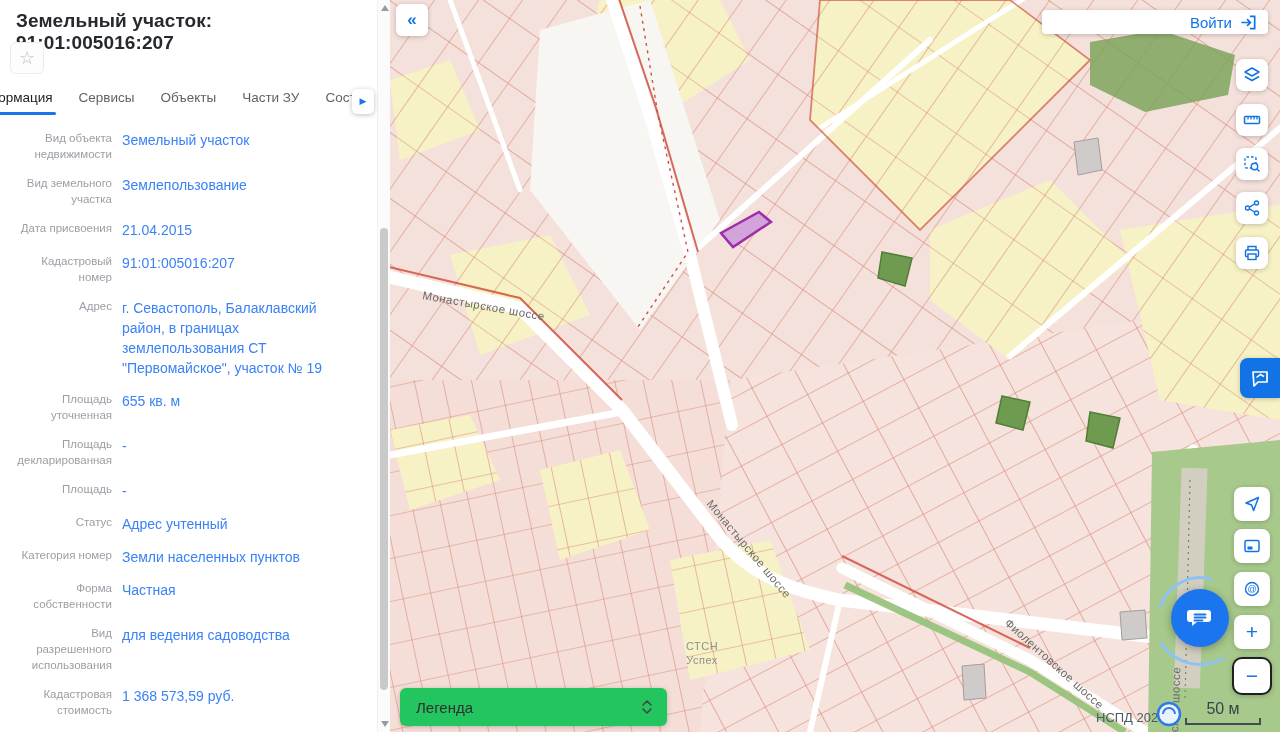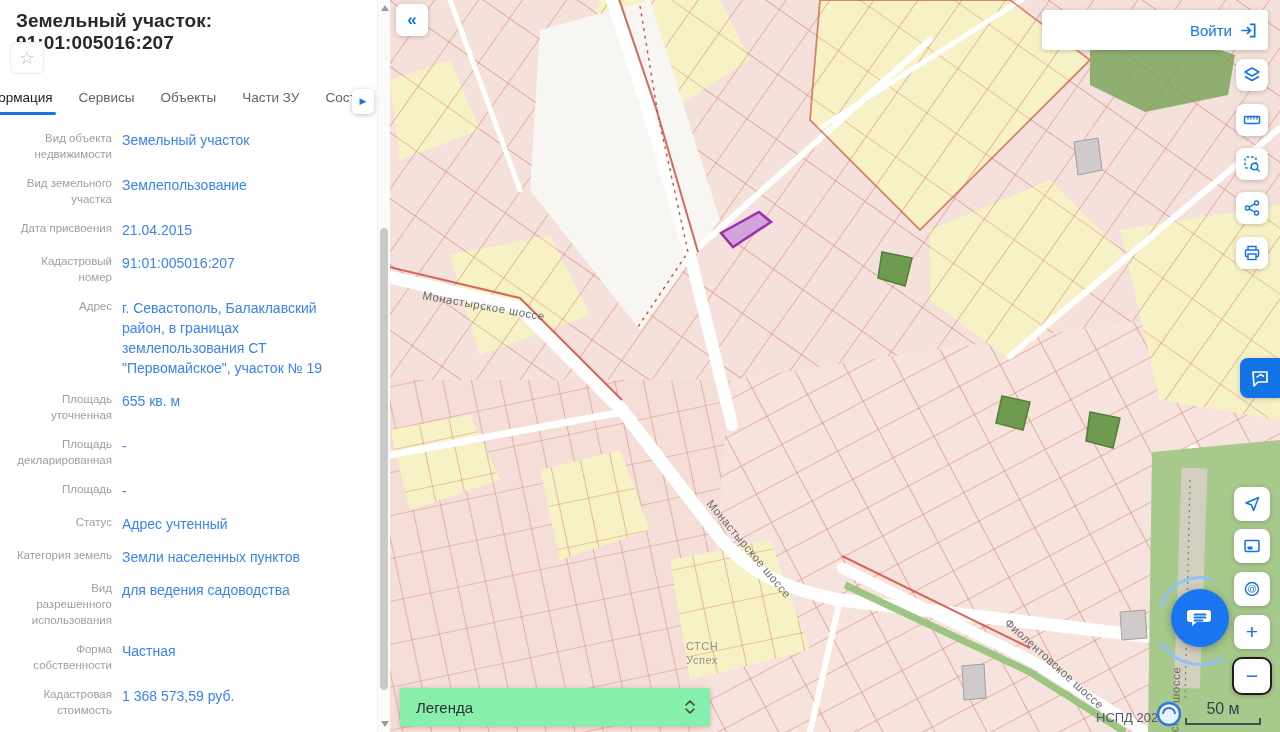--- a/index.html
+++ b/index.html
@@ -30,41 +30,41 @@
   .pscroll .up { top:5px; border-bottom:6px solid #9b9b9b; }
   .pscroll .dn { bottom:5px; border-top:6px solid #9b9b9b; }
 
   
   #map { position:absolute; left:390px; top:0; width:890px; height:732px; cursor:grab; }
 
   
   .ctl { position:absolute; background:#fff; border-radius:8px; box-shadow:0 1px 5px rgba(0,0,0,.22);
     display:flex; align-items:center; justify-content:center; cursor:pointer; z-index:40; }
   .collapse-btn { left:396px; top:4px; width:32px; height:32px; border-radius:6px; color:#1273e6; font-size:17px; font-weight:700; }
-  .login-bar { left:1042px; top:10px; width:226px; height:40px; border-radius:4px; justify-content:flex-end; padding-right:10px; gap:7px; }
+  .login-bar { left:1042px; top:10px; width:226px; height:24px; border-radius:4px; justify-content:flex-end; padding-right:10px; gap:7px; }
   .login-bar span { color:#1273e6; font-size:15px; }
   .t1 { left:1236px; top:59px;  width:32px; height:32px; }
   .t2 { left:1236px; top:104px; width:32px; height:32px; }
   .t3 { left:1236px; top:148px; width:32px; height:32px; }
   .t4 { left:1236px; top:192px; width:32px; height:32px; }
   .t5 { left:1236px; top:237px; width:32px; height:32px; }
   .feedback-tab { left:1240px; top:358px; width:40px; height:40px; background:#1273e6; border-radius:8px 0 0 8px; }
   .n1 { left:1234px; top:487px; width:36px; height:34px; }
   .n2 { left:1234px; top:529px; width:36px; height:34px; }
   .n3 { left:1234px; top:572px; width:36px; height:34px; }
   .n4 { left:1234px; top:615px; width:36px; height:34px; color:#1273e6; font-size:21px; }
   .n5 { left:1232px; top:657px; width:40px; height:38px; border:2px solid #1f1f1f; border-radius:10px; color:#1273e6; font-size:21px; }
 
   .fab { position:absolute; left:1171px; top:589px; width:58px; height:58px; border-radius:50%; background:#1b75ee;
     box-shadow:0 2px 8px rgba(0,0,0,.3); display:flex; align-items:center; justify-content:center; z-index:41; cursor:pointer; }
   .fab-arc { position:absolute; border:3px solid transparent; border-radius:50%; z-index:40; pointer-events:none; }
   .arc1 { left:1157px; top:576px; width:86px; height:86px; border-top-color:#8ec2f7; transform:rotate(-28deg); }
   .arc2 { left:1153px; top:572px; width:94px; height:94px; border-bottom-color:#8ec2f7; transform:rotate(14deg); }
 
-  .legend-bar { position:absolute; left:400px; top:688px; width:310px; height:38px; background:#86efac; border-radius:0;
+  .legend-bar { position:absolute; left:400px; top:688px; width:267px; height:38px; background:#22c55e; border-radius:6px;
     box-shadow:0 1px 5px rgba(0,0,0,.2); display:flex; align-items:center; z-index:40; cursor:pointer; }
   .legend-bar span { margin-left:16px; font-size:15px; color:#2e3033; flex:1; }
   .legend-bar svg { margin-right:13px; }
 
   .scalebar { position:absolute; left:1185px; top:700px; width:76px; z-index:39; text-align:center; }
   .scalebar .txt { font-size:16px; color:#39434d; }
   .scalebar .rule { height:7px; border-bottom:2px solid #434d57; border-left:2px solid #434d57; border-right:2px solid #434d57; }
 
   svg text { user-select:none; }
 </style>
@@ -220,30 +220,30 @@
         </div>
       <div class="row">
           <div class="lbl">Площадь</div>
           <div class="val">-</div>
         </div>
       <div class="row">
           <div class="lbl">Статус</div>
           <div class="val">Адрес учтенный</div>
         </div>
       <div class="row">
-          <div class="lbl">Категория земель</div>
+          <div class="lbl">Категория номер</div>
           <div class="val">Земли населенных пунктов</div>
+        </div>
+      <div class="row">
+          <div class="lbl">Форма собственности</div>
+          <div class="val">Частная</div>
         </div>
       <div class="row">
           <div class="lbl">Вид разрешенного использования</div>
           <div class="val">для ведения садоводства</div>
-        </div>
-      <div class="row">
-          <div class="lbl">Форма собственности</div>
-          <div class="val">Частная</div>
         </div>
       <div class="row">
           <div class="lbl">Кадастровая стоимость</div>
           <div class="val">1 368 573,59 руб.</div>
         </div>
 
     </div>
 
     <div class="pscroll">
       <div class="up"></div>

